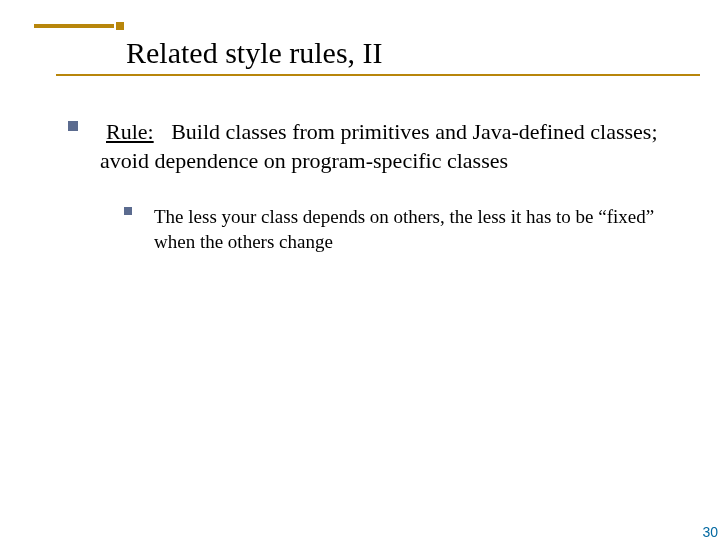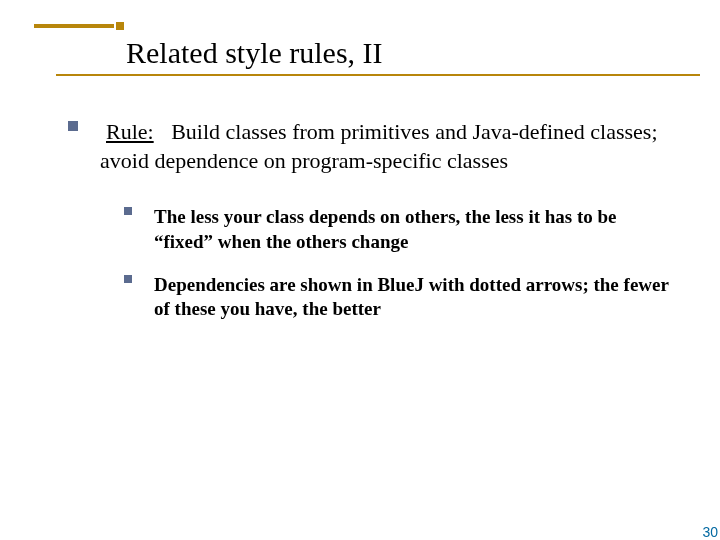--- a/index.html
+++ b/index.html
@@ -71,21 +71,20 @@
     text-decoration: underline;
   }
   .sub-list {
     margin-left: 56px;
     margin-top: 10px;
   }
   .sub-point {
     display: flex;
     align-items: flex-start;
     margin-bottom: 6px;
-    font-weight: bold;
   }
   .bullet-sub {
     width: 8px;
     height: 8px;
     background: #5b6b8f;
     flex-shrink: 0;
     margin-top: 8px;
     margin-right: 16px;
   }
   .sub-text {
@@ -115,20 +114,16 @@
     <div class="bullet-main"></div>
     <div class="main-text">
       <span class="underline">Rule:</span><span> Build classes from primitives and Java-defined classes; avoid dependence on program-specific classes</span>
     </div>
   </div>
   <div class="sub-list">
     <div class="sub-point">
       <div class="bullet-sub"></div>
       <div class="sub-text">The less your class depends on others, the less it has to be “fixed” when the others change</div>
     </div>
-    <div class="sub-point">
-      <div class="bullet-sub"></div>
-      <div class="sub-text">Dependencies are shown in BlueJ with dotted arrows; the fewer of these you have, the better</div>
-    </div>
   </div>
 </div>
 
 <div class="page-number">30</div>
 
 </body></html>

